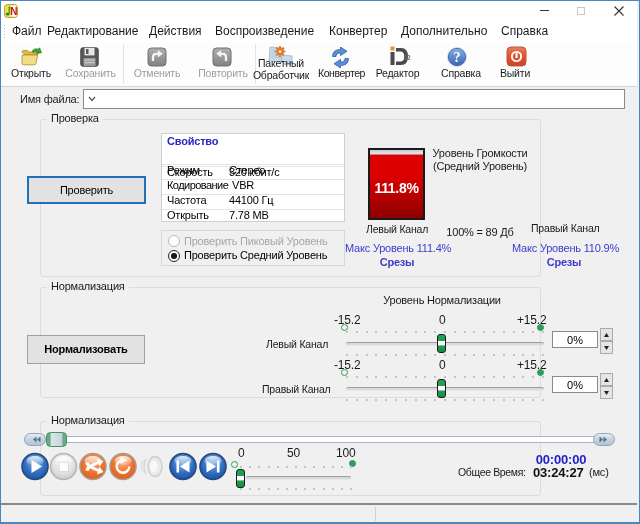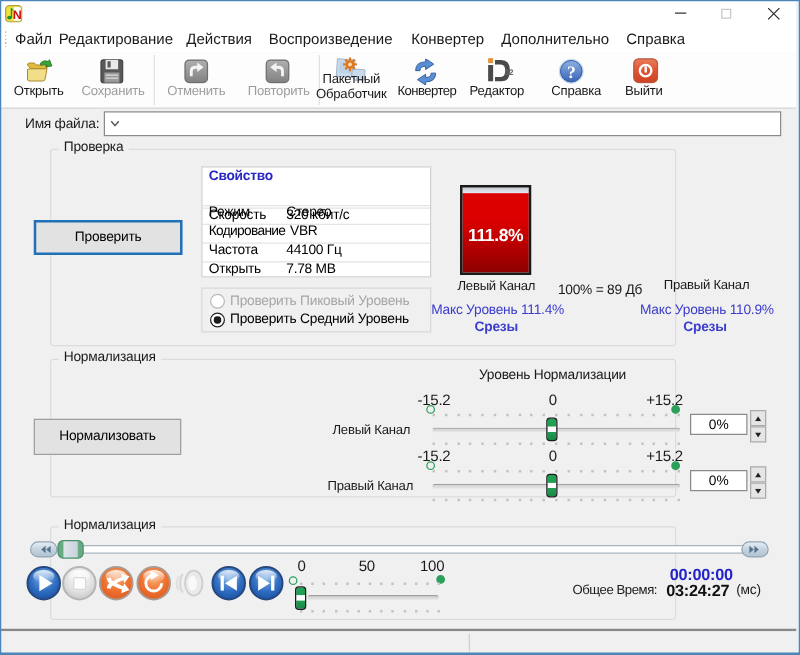--- a/index.html
+++ b/index.html
@@ -17,21 +17,21 @@
 .tbtxt { position:absolute; font-size:10.5px; letter-spacing:-0.2px; color:#1a1a1a; white-space:nowrap; text-align:center; }
 .tbgray { color:#9d9d9d; }
 .tbsep { position:absolute; top:2px; width:1px; height:40px; background:#e2e2e2; }
 .grp { position:absolute; left:8px; width:501px; border:1px solid #dcdcdc; border-radius:3px;margin-left:32px; }
 .grplbl { position:absolute; top:-8px; left:6px; background:#f0f0f0; padding:0 4px; font-size:11px; letter-spacing:-0.2px; color:#1a1a1a; }
 #fnlabel { left:20px; top:93px; font-size:11px; letter-spacing:-0.2px; color:#1a1a1a; }
 #combo { left:83px; top:89px; width:542px; height:20px; background:#fff; border:1px solid #8a8a8a; }
 #combotxt { left:100px; top:93px; font-size:11px; letter-spacing:-0.2px; color:#000; white-space:nowrap; }
 .btn { position:absolute; background:#e2e2e2; font-size:11px; letter-spacing:-0.2px; color:#000; text-align:center; }
 #btncheck { left:27px; top:176px; width:119px; height:28px; border:2px solid #2071b8; line-height:24px; }
-#btnnorm { left:27px; top:335px; width:118px; height:29px; border:1px solid #a0a0a0; line-height:27px; }
+#btnnorm { left:27px; top:335px; width:118px; height:29px; border:1px solid #a0a0a0; line-height:27px;font-weight:bold; }
 #proptable { left:161px; top:133px; width:184px; height:89px; background:#fff; border:1px solid #d0d0d0; }
 .prow { position:absolute; left:0; width:182px; height:15px; border-top:1px solid #e4e4e4; font-size:11px; letter-spacing:-0.2px; }
 .pl { position:absolute; left:5px; top:-1.5px; color:#000; }
 .pv { position:absolute; left:67px; top:-1.5px; color:#000; }
 #radiobox { left:161px; top:230px; width:184px; height:36px; border:1px solid #d8d8d8; }
 .rad { position:absolute; width:12px; height:12px; border-radius:50%; background:#fff; }
 .rtxt { position:absolute; font-size:11px; letter-spacing:-0.2px; white-space:nowrap; }
 .meter { position:absolute; width:57px; border:2px solid #1a1a1a; background:linear-gradient(180deg,#c7cbd7 0,#e3e5ec 4px,#dd0202 5px,#dc0000 38%,#b70000 68%,#8e0000 100%); }
 .metertxt { position:absolute; width:100%; text-align:center; color:#fff; font-weight:bold; font-size:14px; letter-spacing:-0.3px; }
 .blue { color:#3c3ccd; }
@@ -212,20 +212,21 @@
   <div class="rtxt" style="left:184px;top:235px;color:#a6a6a6">Проверить Пиковый Уровень</div>
   <div class="rad" style="left:167.5px;top:249.5px;border:1.6px solid #222"></div>
   <div class="abs" style="left:171px;top:253px;width:5.5px;height:5.5px;border-radius:50%;background:#1a1a1a"></div>
   <div class="rtxt" style="left:184px;top:249px;color:#000">Проверить Средний Уровень</div>
 
   <div class="meter" style="left:368px;top:148px;height:72px">
       <div class="metertxt" style="top:29.5px">111.8%</div>
     </div>
   <div class="chan ctr" style="left:366px;top:223px;width:62px">Левый Канал</div>
   <div class="chan ctr" style="left:531px;top:222px;width:66px">Правый Канал</div>
+  <div class="lbl12 ctr" style="left:424px;top:147px;width:112px;line-height:13px">Уровень Громкости<br>(Средний Уровень)</div>
   <div class="lbl12 ctr" style="left:424px;top:226px;width:112px">100% = 89 Дб</div>
   <div class="lblb blue ctr" style="left:345px;top:242px;width:104px">Макс Уровень 111.4%</div>
   <div class="lblb blue ctr" style="left:345px;top:256px;width:104px;font-weight:bold">Срезы</div>
   <div class="lblb blue ctr" style="left:512px;top:242px;width:104px">Макс Уровень 110.9%</div>
   <div class="lblb blue ctr" style="left:512px;top:256px;width:104px;font-weight:bold">Срезы</div>
 
   <div class="grp" style="top:287px;height:111px">
       <span class="grplbl">Нормализация</span>
     </div>
   <div class="btn" id="btnnorm">Нормализовать</div>

